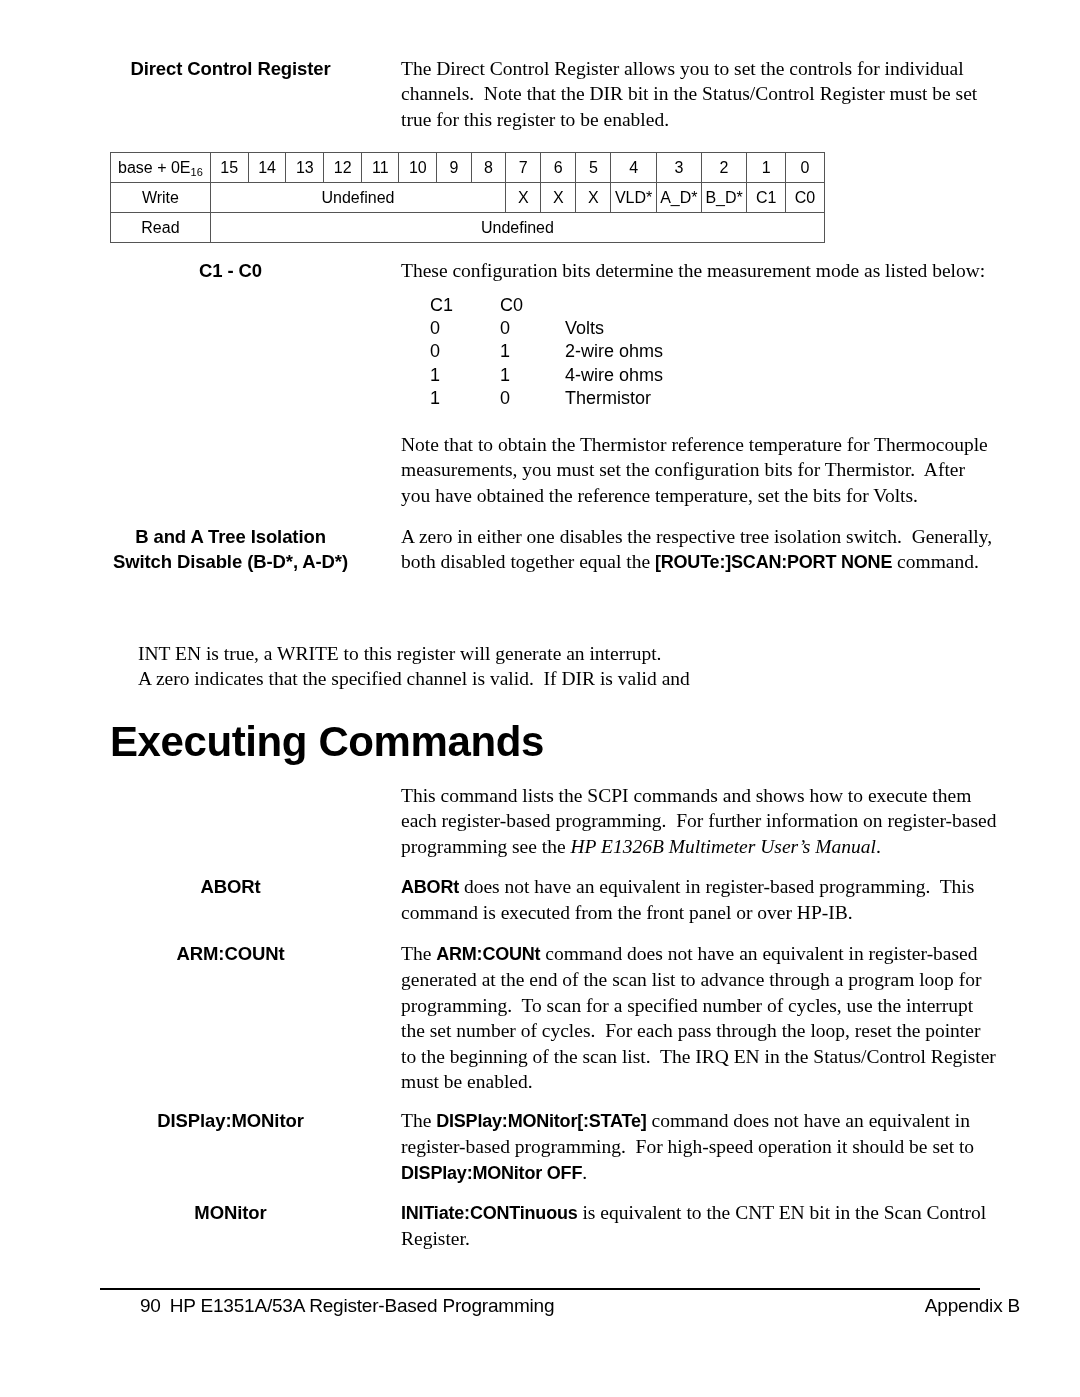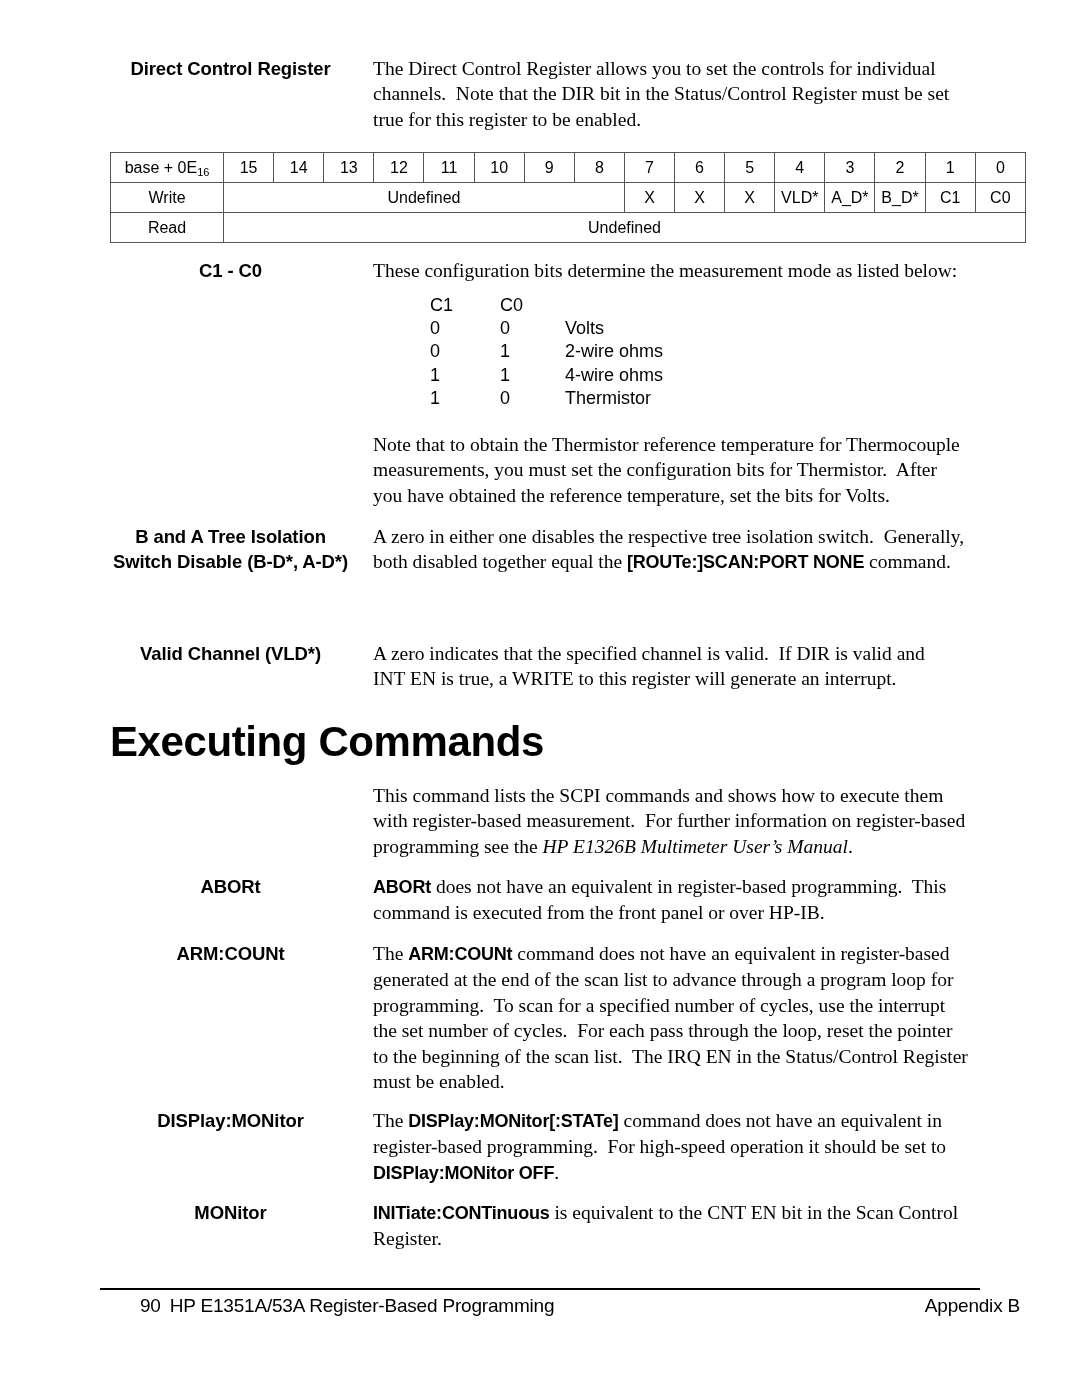--- a/index.html
+++ b/index.html
@@ -29,38 +29,38 @@
     font-size: 18.5px;
     line-height: 25px;
     letter-spacing: -0.1px;
   }
   .body-col {
     width: 600px;
     font-family: "Liberation Serif", serif;
     font-size: 19.5px;
     line-height: 25.4px;
   }
-  .body-col .ln { display: block; white-space: pre; }
+  .body-col .ln { display: block; white-space: pre; margin-left: 28px; }
   b.sans {
     font-family: "Liberation Sans", sans-serif;
     font-weight: bold;
     font-size: 18px;
     letter-spacing: -0.2px;
   }
   i.ital { font-style: italic; }
 
   
   #direct-control-block { position: absolute; left: 110px; top: 56px; }
 
   
   #register-table {
     position: absolute;
     left: 110px;
     top: 152px;
-    width: 916px;
+    width: 715px;
     border-collapse: collapse;
     font-family: "Liberation Sans", sans-serif;
     font-size: 16px;
   }
   #register-table td {
     border: 1px solid #555;
     text-align: center;
     vertical-align: middle;
     height: 30px;
     padding: 1px 2px;
@@ -243,36 +243,33 @@
       <span class="ln">Switch Disable</span>
       <span class="ln">(B-D*, A-D*)</span>
     </div>
     <div class="body-col">
       <span class="ln">A zero in either one disables the respective tree isolation switch.  Generally,</span>
       <span class="ln"><span>both disabled together equal the </span><b class="sans">[ROUTe:]SCAN:PORT NONE</b><span> command.</span></span>
     </div>
   </div>
 
   <div class="block" id="valid-channel-block">
-    <div class="label-col">
-      <span class="ln">Valid Channel (VLD*)</span>
-    </div>
-    <div class="body-col">
+    <div class="body-col">
+      <span class="ln">INT EN is true, a WRITE to this register will generate an interrupt.</span>
       <span class="ln">A zero indicates that the specified channel is valid.  If DIR is valid and</span>
-      <span class="ln">INT EN is true, a WRITE to this register will generate an interrupt.</span>
     </div>
   </div>
 
   <div id="executing-commands">Executing Commands</div>
 
   <div class="block" id="exec-intro">
     <div class="label-col"></div>
     <div class="body-col">
       <span class="ln">This command lists the SCPI commands and shows how to execute them</span>
-      <span class="ln">with register-based measurement.  For further information on register-based</span>
+      <span class="ln">each register-based programming.  For further information on register-based</span>
       <span class="ln"><span>programming see the </span><i class="ital">HP E1326B Multimeter User’s Manual</i><span>.</span></span>
     </div>
   </div>
 
   <div class="block" id="abort-block">
     <div class="label-col">
       <span class="ln">ABORt</span>
     </div>
     <div class="body-col">
       <span class="ln"><b class="sans">ABORt</b><span> does not have an equivalent in register-based programming.  This</span></span>

